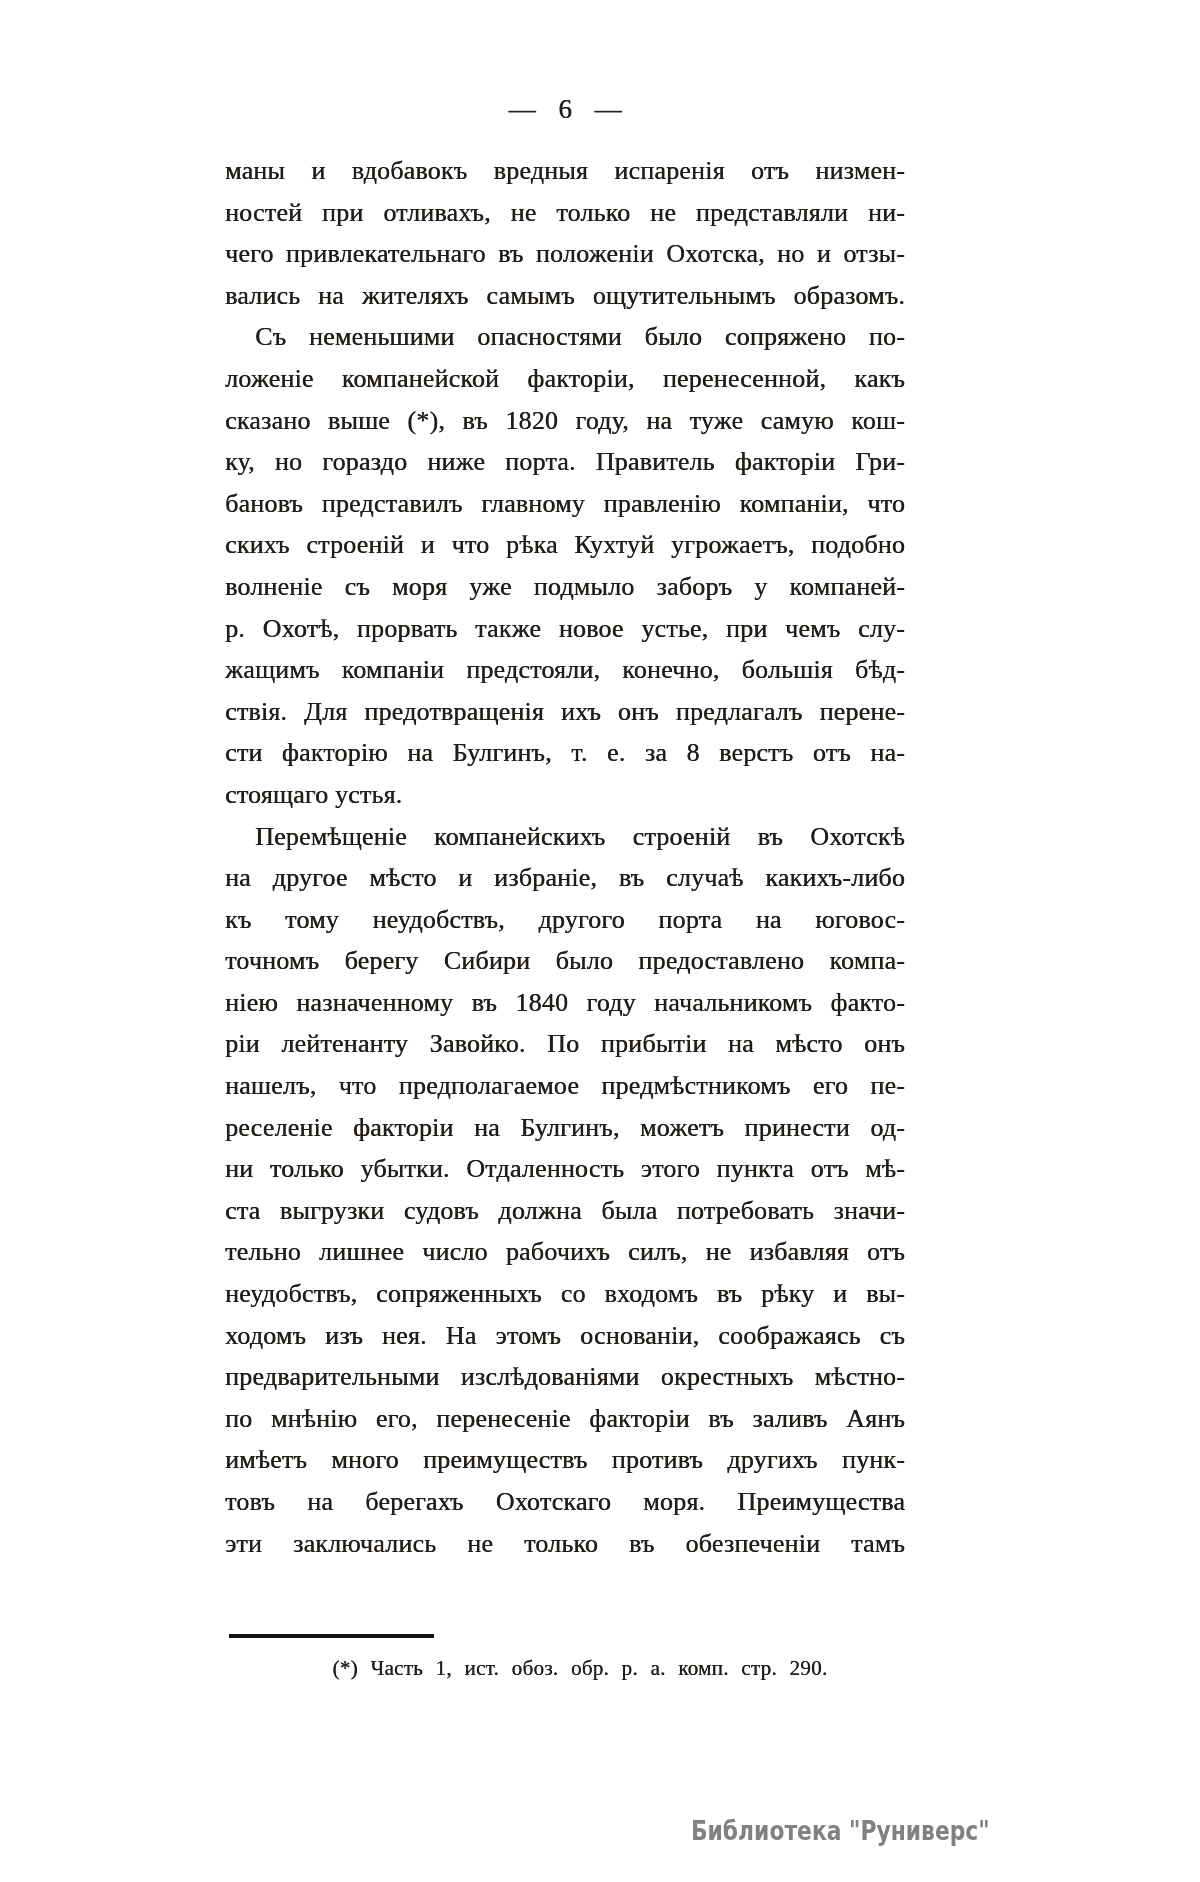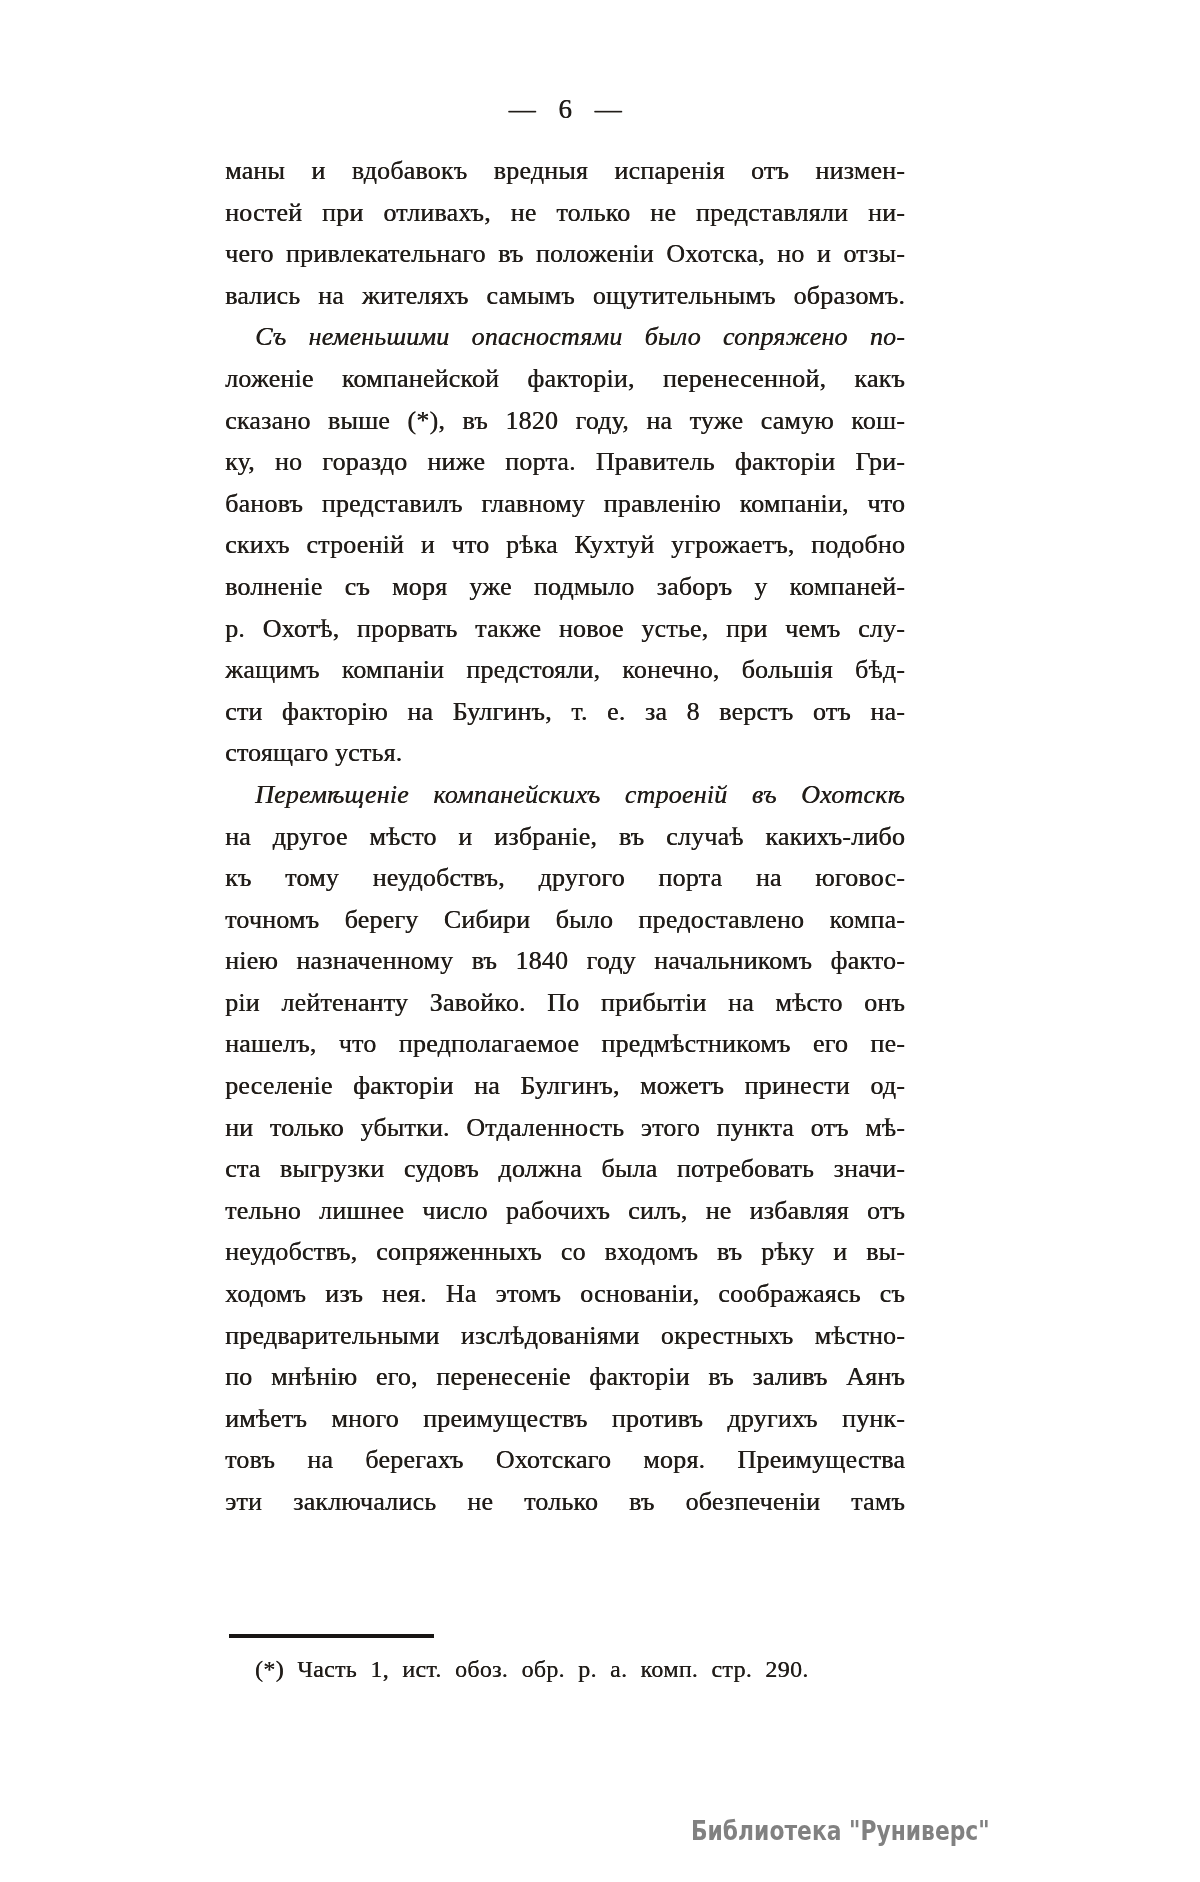--- a/index.html
+++ b/index.html
@@ -35,39 +35,40 @@
     letter-spacing: 0.2px;
     text-shadow: 0.4px 0 0 currentColor;
   }
   .line {
     height: 41.6px;
     line-height: 41.6px;
     text-align: justify;
     text-align-last: justify;
     overflow: visible;
   }
-  .line.indent { padding-left: 30px; font-style: italic; }
+  .line.indent { padding-left: 30px; }
   .line.last { text-align-last: left; }
   .footnote-rule {
     position: absolute;
     top: 1634px;
     left: 229px;
     width: 205px;
     height: 4px;
     background: #171513;
   }
   .footnote {
     position: absolute;
     top: 1656px;
     left: 255px;
     width: 650px;
-    font-size: 24px;
+    font-size: 21px;
     word-spacing: 7px;
     letter-spacing: 0.3px;
     text-shadow: 0.3px 0 0 currentColor;
+    text-align: center;
   }
   .watermark {
     position: absolute;
     top: 1816px;
     right: 210px;
     font-family: "DejaVu Sans", "Liberation Sans", sans-serif;
     font-weight: bold;
     font-size: 26px;
     color: #818181;
     transform: scaleX(0.84);
@@ -88,20 +89,21 @@
       <div class="line">вались на жителяхъ самымъ ощутительнымъ образомъ.</div>
       <div class="line indent">Съ неменьшими опасностями было сопряжено по-</div>
       <div class="line">ложеніе компанейской факторіи, перенесенной, какъ</div>
       <div class="line">сказано выше (*), въ 1820 году, на туже самую кош-</div>
       <div class="line">ку, но гораздо ниже порта. Правитель факторіи Гри-</div>
       <div class="line">бановъ представилъ главному правленію компаніи, что</div>
       <div class="line">скихъ строеній и что рѣка Кухтуй угрожаетъ, подобно</div>
       <div class="line">волненіе съ моря уже подмыло заборъ у компаней-</div>
       <div class="line">р. Охотѣ, прорвать также новое устье, при чемъ слу-</div>
       <div class="line">жащимъ компаніи предстояли, конечно, большія бѣд-</div>
+      <div class="line">ствія. Для предотвращенія ихъ онъ предлагалъ перене-</div>
       <div class="line">сти факторію на Булгинъ, т. е. за 8 верстъ отъ на-</div>
       <div class="line last">стоящаго устья.</div>
       <div class="line indent">Перемѣщеніе компанейскихъ строеній въ Охотскѣ</div>
       <div class="line">на другое мѣсто и избраніе, въ случаѣ какихъ-либо</div>
       <div class="line">къ тому неудобствъ, другого порта на юговос-</div>
       <div class="line">точномъ берегу Сибири было предоставлено компа-</div>
       <div class="line">ніею назначенному въ 1840 году начальникомъ факто-</div>
       <div class="line">ріи лейтенанту Завойко. По прибытіи на мѣсто онъ</div>
       <div class="line">нашелъ, что предполагаемое предмѣстникомъ его пе-</div>
       <div class="line">реселеніе факторіи на Булгинъ, можетъ принести од-</div>

